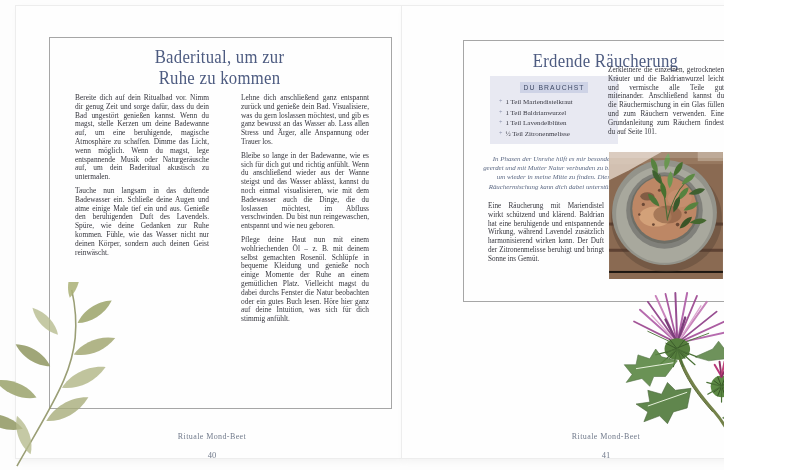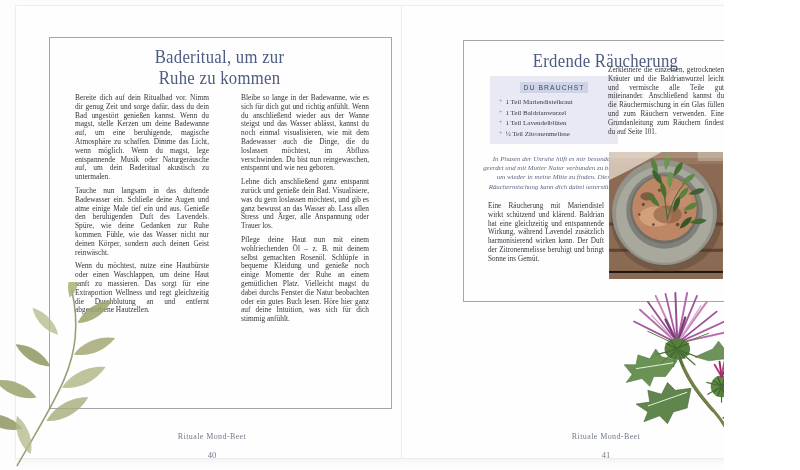--- a/index.html
+++ b/index.html
@@ -51,26 +51,25 @@
     <div class="frame frame-left"></div>
 
     <div class="page-title title-left">
       <div>Baderitual, um zur</div>
       <div>Ruhe zu kommen</div>
     </div>
 
     <div class="bodycol colA">
       <p>Bereite dich auf dein Ritualbad vor. Nimm dir genug Zeit und sorge dafür, dass du dein Bad ungestört genießen kannst. Wenn du magst, stelle Kerzen um deine Badewanne auf, um eine beruhigende, magische Atmosphäre zu schaffen. Dimme das Licht, wenn möglich. Wenn du magst, lege entspannende Musik oder Naturgeräusche auf, um dein Baderitual akustisch zu untermalen.</p>
       <p>Tauche nun langsam in das duftende Badewasser ein. Schließe deine Augen und atme einige Male tief ein und aus. Genieße den beruhigenden Duft des Lavendels. Spüre, wie deine Gedanken zur Ruhe kommen. Fühle, wie das Wasser nicht nur deinen Körper, sondern auch deinen Geist reinwäscht.</p>
-      <p>Wenn du möchtest, nutze eine Hautbürste oder einen Waschlappen, um deine Haut sanft zu massieren. Das sorgt für eine Extraportion Wellness und regt gleichzeitig die Durchblutung an und entfernt abgestorbene Hautzellen.</p>
     </div>
 
     <div class="bodycol colB">
+      <p>Lehne dich anschließend ganz entspannt zurück und genieße dein Bad. Visualisiere, was du gern loslassen möchtest, und gib es ganz bewusst an das Wasser ab. Lass allen Stress und Ärger, alle Anspannung oder Trauer los.</p>
       <p>Bleibe so lange in der Badewanne, wie es sich für dich gut und richtig anfühlt. Wenn du anschließend wieder aus der Wanne steigst und das Wasser ablässt, kannst du noch einmal visualisieren, wie mit dem Badewasser auch die Dinge, die du loslassen möchtest, im Abfluss verschwinden. Du bist nun reingewaschen, entspannt und wie neu geboren.</p>
-      <p>Lehne dich anschließend ganz entspannt zurück und genieße dein Bad. Visualisiere, was du gern loslassen möchtest, und gib es ganz bewusst an das Wasser ab. Lass allen Stress und Ärger, alle Anspannung oder Trauer los.</p>
       <p>Pflege deine Haut nun mit einem wohlriechenden Öl – z. B. mit deinem selbst gemachten Rosenöl. Schlüpfe in bequeme Kleidung und genieße noch einige Momente der Ruhe an einem gemütlichen Platz. Vielleicht magst du dabei durchs Fenster die Natur beobachten oder ein gutes Buch lesen. Höre hier ganz auf deine Intuition, was sich für dich stimmig anfühlt.</p>
     </div>
 
     <svg class="illu branch-illu" viewBox="0 0 120 190" xmlns="http://www.w3.org/2000/svg">
       <path d="M16 188 C34 156, 52 128, 64 100 C76 72, 80 44, 72 8" stroke="#8f9366" stroke-width="1.6" fill="none" opacity=".9"></path>
       <g>
         <path d="M0 0 C-7 -10 -8 -26 -1 -38 C7 -25 6 -10 0 0 Z" transform="translate(70,16) rotate(15)" fill="#aab076" opacity=".85"></path>
         <path d="M0 0 C-7 -10 -8 -26 -1 -38 C7 -25 6 -10 0 0 Z" transform="translate(78,42) rotate(58) scale(1.1)" fill="#9ba368" opacity=".85"></path>
         <path d="M0 0 C-7 -10 -8 -26 -1 -38 C7 -25 6 -10 0 0 Z" transform="translate(58,54) rotate(-42)" fill="#b7bc8e" opacity=".8"></path>
         <path d="M0 0 C-7 -10 -8 -26 -1 -38 C7 -25 6 -10 0 0 Z" transform="translate(74,74) rotate(70) scale(1.2)" fill="#a3a873" opacity=".85"></path>
@@ -102,21 +101,21 @@
         <li><span class="bullet">+</span><span>1 Teil Mariendistelkraut</span></li>
         <li><span class="bullet">+</span><span>1 Teil Baldrianwurzel</span></li>
         <li><span class="bullet">+</span><span>1 Teil Lavendelblüten</span></li>
         <li><span class="bullet">+</span><span>½ Teil Zitronenmelisse</span></li>
       </ul>
     </div>
 
     <div class="intro-note">In Phasen der Unruhe hilft es mir besonders, geerdet und mit Mutter Natur verbunden zu bleiben, um wieder in meine Mitte zu finden. Diese Räuchermischung kann dich dabei unterstützen.</div>
 
     <div class="bodycol rp-col rp-left-par">
-      <p>Eine Räucherung mit Mariendistel wirkt schützend und klärend. Baldrian hat eine gleichzeitig und entspannende Wirkung, während Lavendel zusätzlich harmonisierend wirken kann. Der Duft der Zitronenmelisse beruhigt und bringt Sonne ins Gemüt.</p>
+      <p>Eine Räucherung mit Mariendistel wirkt schützend und klärend. Baldrian hat eine beruhigende und entspannende Wirkung, während Lavendel zusätzlich harmonisierend wirken kann. Der Duft der Zitronenmelisse beruhigt und bringt Sonne ins Gemüt.</p>
     </div>
 
     <div class="bodycol rp-col rp-right-par">
       <p>Zerkleinere die einzelnen, getrockneten Kräuter und die Baldrianwurzel leicht und vermische alle Teile gut miteinander. Anschließend kannst du die Räuchermischung in ein Glas füllen und zum Räuchern verwenden. Eine Grundanleitung zum Räuchern findest du auf Seite 101.</p>
     </div>
 
     <svg class="illu photo-illu" viewBox="0 0 113 126" xmlns="http://www.w3.org/2000/svg">
       <rect width="113" height="126" fill="#8a6a52"></rect>
       <rect y="0" width="113" height="12" fill="#97785f"></rect>
       <rect y="70" width="113" height="3" fill="#5e4233"></rect>

